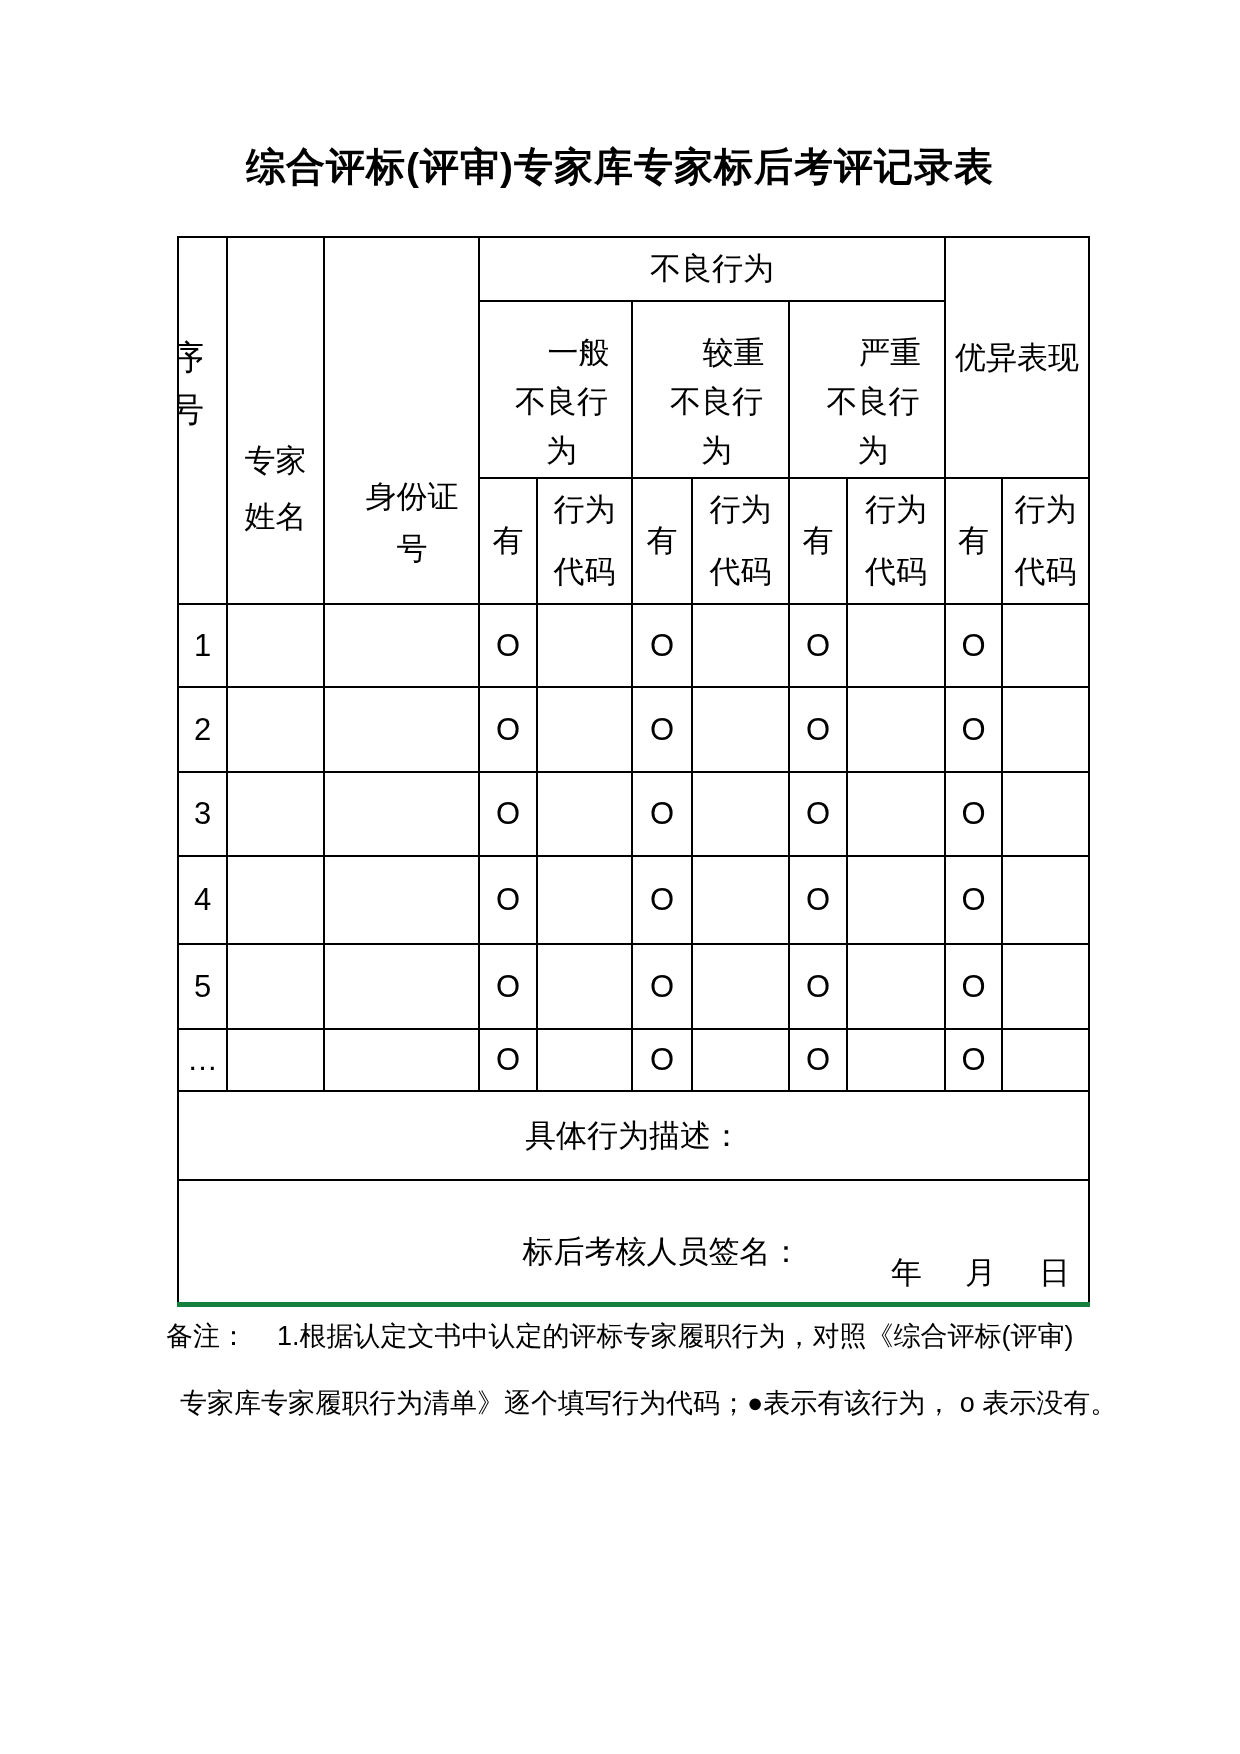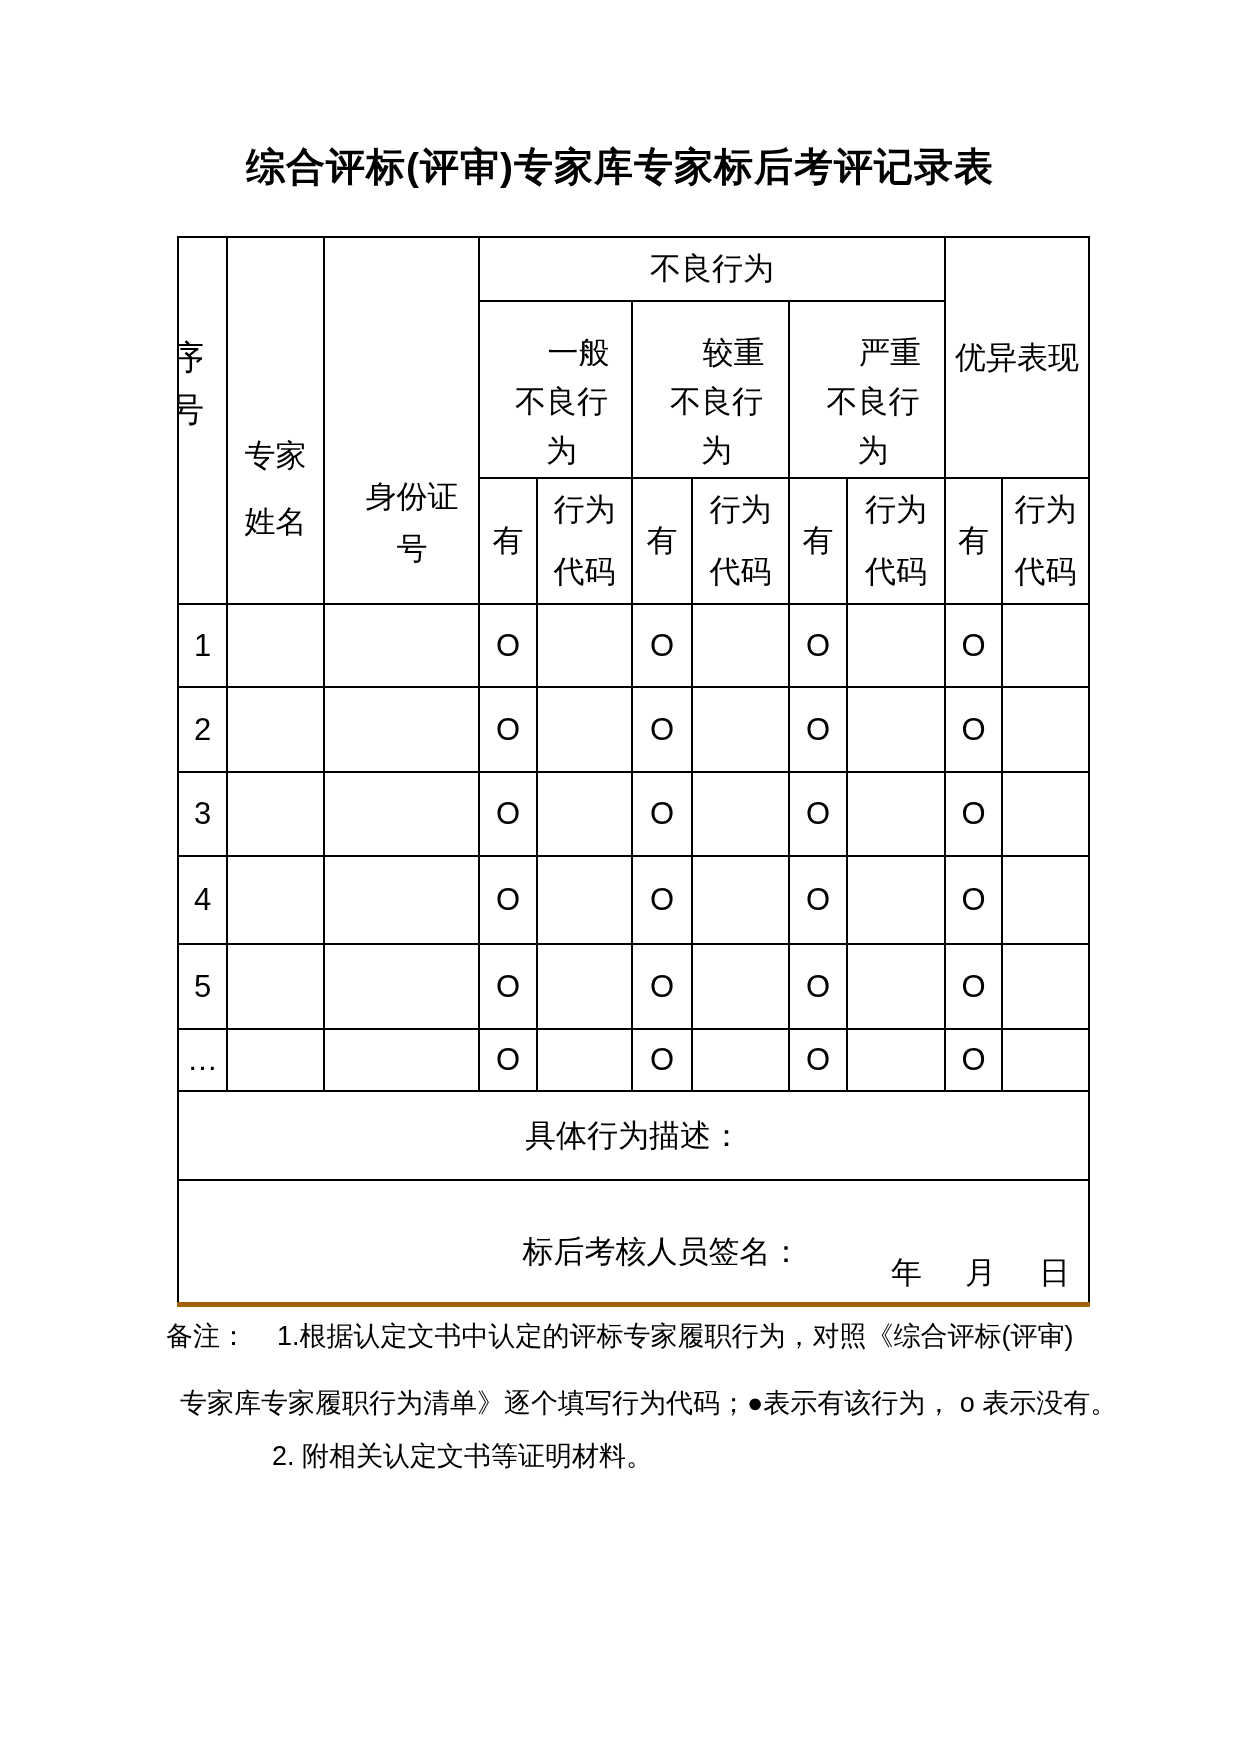--- a/index.html
+++ b/index.html
@@ -46,30 +46,30 @@
   tr.h2{height:162px;font-family:Liberation Mono, monospace;}
   tr.h3{height:115px;}
   tr.d1{height:83px;}
   tr.d2{height:85px;}
   tr.d3{height:84px;}
   tr.d4{height:88px;}
   tr.d5{height:85px;}
   tr.d6{height:62px;}
   tr.descrow{height:89px;}
   tr.signrow{height:124px;}
-  tr.signrow td{border-bottom:5px solid #a16207;text-align:center;}
+  tr.signrow td{border-bottom:5px solid #15803d;text-align:center;}
   
   td.c-serial{position:relative;}
   .serial-v{
     position:absolute;left:-9px;top:93px;width:40px;
     white-space:pre-line;line-height:52px;font-size:34px;text-align:left;
   }
   
   td.c-name{vertical-align:top;}
-  td.c-name .inner{margin-top:136px;line-height:66px;font-size:31px;white-space:pre-line;text-align:center;}
+  td.c-name .inner{margin-top:136px;line-height:56px;font-size:31px;white-space:pre-line;text-align:center;}
   
   td.c-id{vertical-align:top;text-align:left;}
   td.c-id .inner{margin-top:204px;padding-left:21px;line-height:52px;font-size:31px;white-space:pre-line;}
   
   td.grp{vertical-align:top;text-align:left;}
   td.grp .inner{margin-top:28px;padding-left:12px;text-indent:34px;line-height:49px;font-size:31px;white-space:pre-line;}
   
   td.hhas{vertical-align:bottom;padding-bottom:20px;}
   td.hcode{vertical-align:top;padding-top:10px;line-height:62px;white-space:pre-line;}
   
@@ -255,15 +255,14 @@
         <div class="date-line">年　月　日</div>
       </td>
     </tr>
   </tbody>
     </table>
 
   <p class="note note-1">
     <span>备注：</span><span class="n1body">1.根据认定文书中认定的评标专家履职行为，对照《综合评标(评审)</span>
   </p>
   <p class="note note-2">专家库专家履职行为清单》逐个填写行为代码；●表示有该行为， o 表示没有。</p>
-  <p class="note note-3">2. 附相关认定文书等证明材料。</p>
 
 </div>
 
 </body></html>

